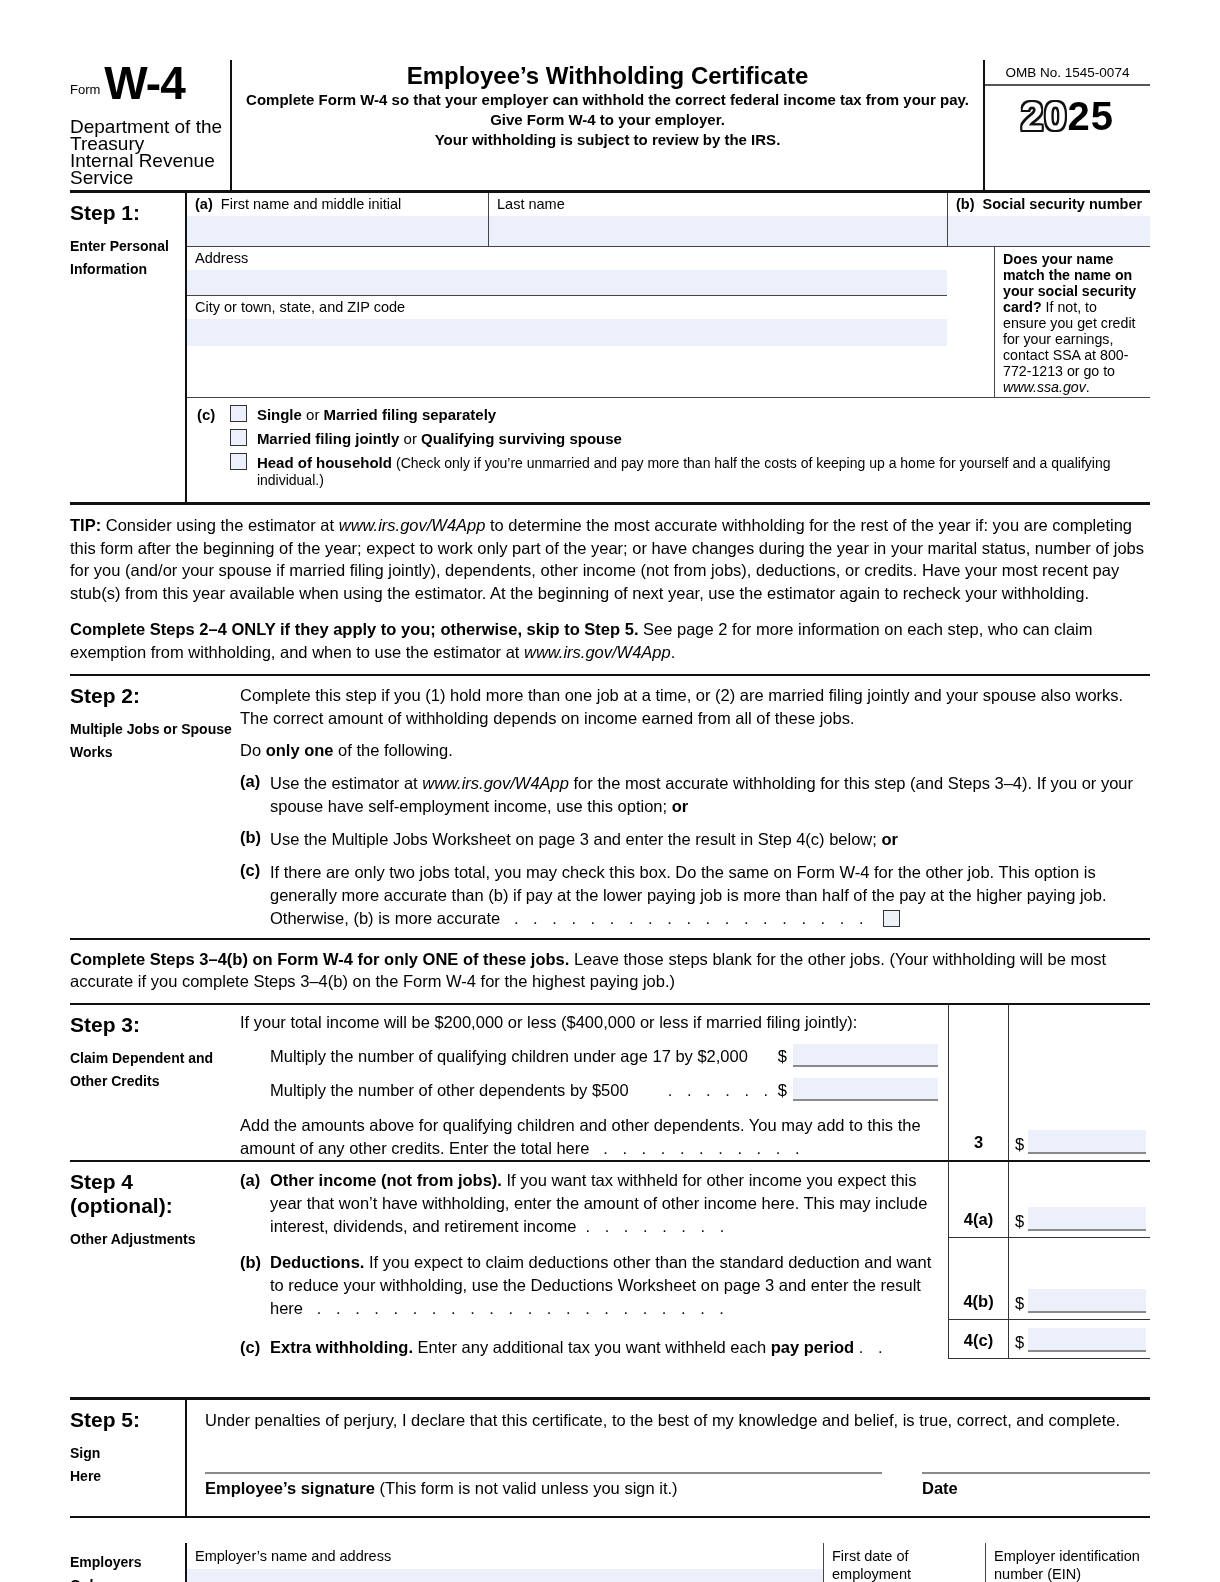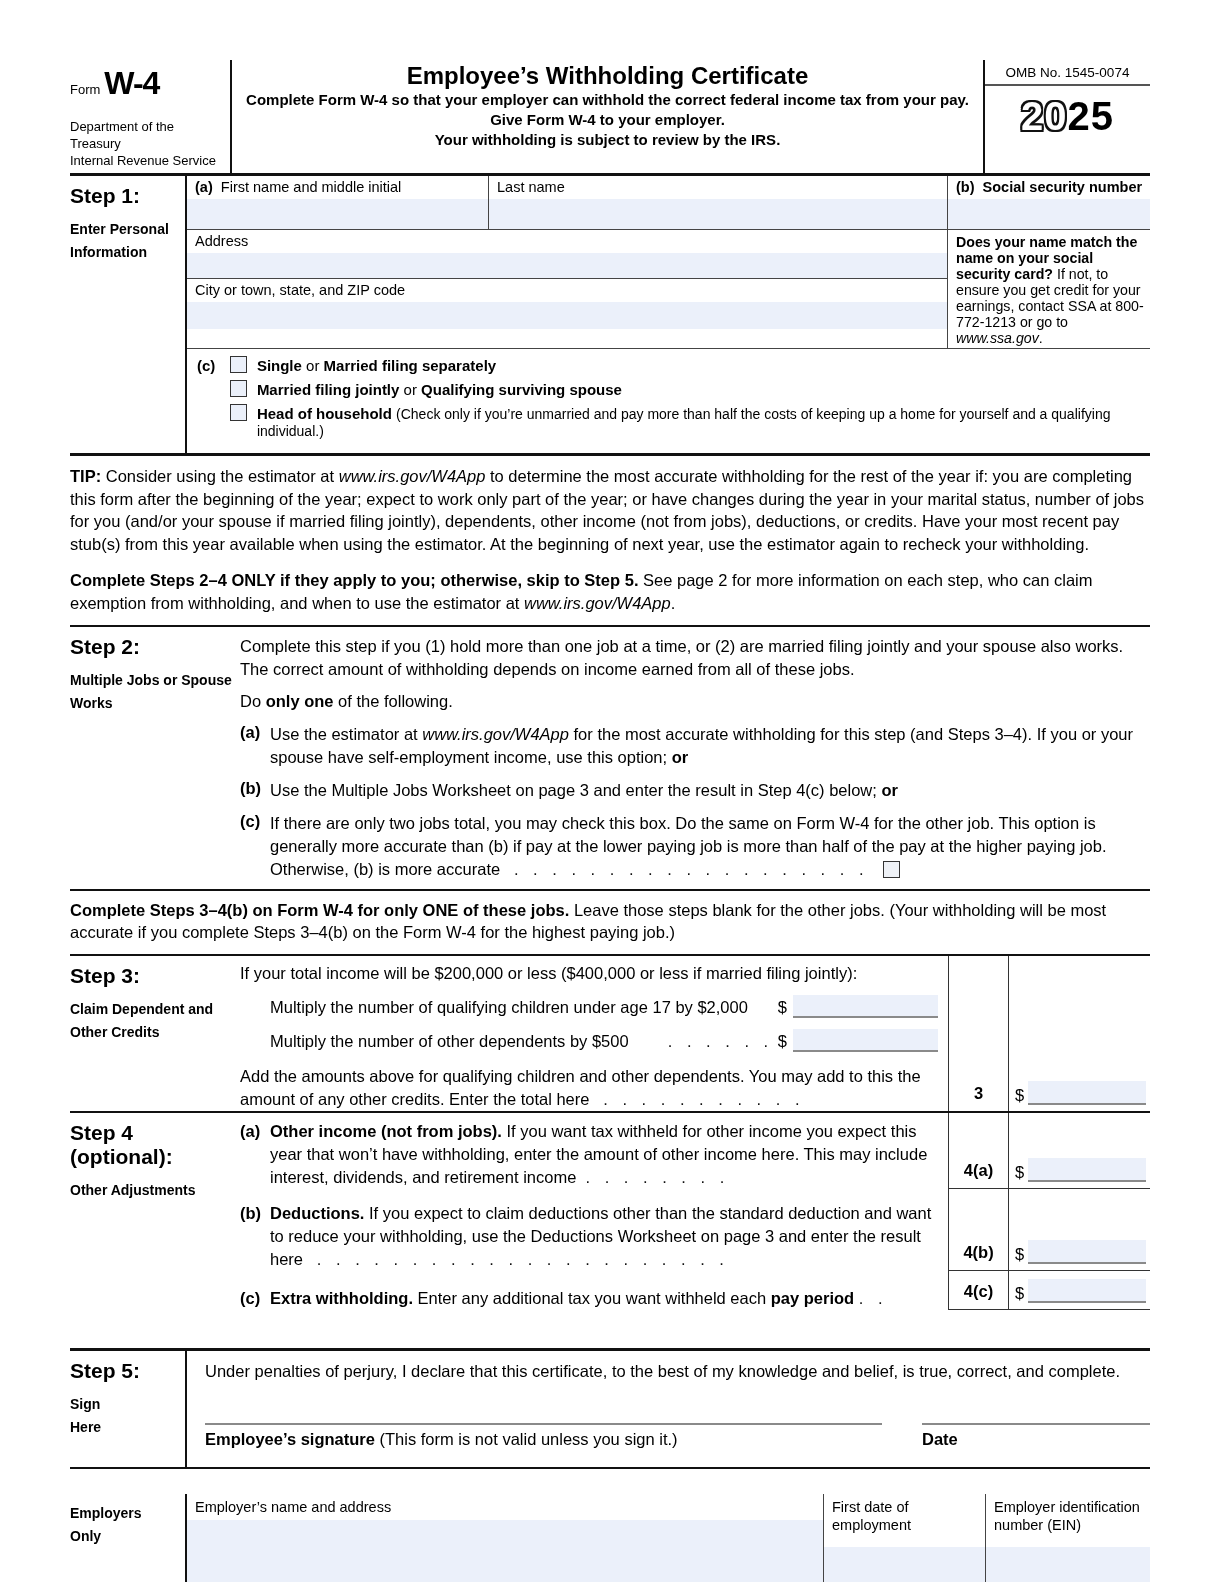--- a/index.html
+++ b/index.html
@@ -8,22 +8,22 @@
   .page { padding:60px 70px 0 70px; width:1220px; }
   .b { font-weight:bold; }
   .i { font-style:italic; }
   .dots { letter-spacing:5px; white-space:nowrap; color:#111; }
 
   
   .hdr { display:flex; border-bottom:3px solid #111; align-items:stretch; }
   .hdr-left { width:160px; padding:2px 6px 4px 0; }
   .form-line { display:flex; align-items:flex-end; }
   .form-word { font-size:13px; padding-bottom:7px; }
-  .form-num { font-size:32px; font-weight:800; letter-spacing:-1px; line-height:42px; padding-left:4px; }
-  .dept { font-size:13px; line-height:17px; margin-top:14px; }
+  .form-num { font-size:46px; font-weight:800; letter-spacing:-1px; line-height:42px; padding-left:4px; }
+  .dept { font-size:19px; line-height:17px; margin-top:14px; }
   .hdr-center { flex:1; border-left:2px solid #111; border-right:2px solid #111; text-align:center; padding:2px 10px 4px; }
   .title { font-size:24px; font-weight:bold; line-height:28px;text-align:center; }
   .subtitle { font-size:15px; font-weight:bold; line-height:20px; }
   .hdr-right { width:165px; text-align:center; }
   .omb { font-size:13.5px; padding:5px 2px 4px; border-bottom:2px solid #555; }
   .year { font-size:40px; line-height:44px; margin-top:8px; letter-spacing:1px; }
   .y-out { color:#fff; font-weight:bold;
     text-shadow:-2px -2px 0 #111,2px -2px 0 #111,-2px 2px 0 #111,2px 2px 0 #111,-2px 0 0 #111,2px 0 0 #111,0 -2px 0 #111,0 2px 0 #111; }
   .y-solid { font-weight:800; }
 
@@ -37,21 +37,21 @@
   .fill { background:#ebf0fa; }
   .row1 { display:flex; height:54px; border-bottom:1.5px solid #444; }
   .c-first { width:302px; border-right:1.5px solid #444; display:flex; flex-direction:column; }
   .c-last  { width:458px; display:flex; flex-direction:column; }
   .c-ssn   { flex:1; border-left:1.5px solid #444; display:flex; flex-direction:column; }
   .field-area { flex:1; margin-top:2px; }
   .rowmid { display:flex; border-bottom:1.5px solid #444; }
   .rowmid-left { width:760px; }
   .r-addr { height:49px; border-bottom:1.5px solid #444; display:flex; flex-direction:column; }
   .r-city { height:50px; display:flex; flex-direction:column; }
-  .ssa-box { flex:1; border-left:1.5px solid #444; padding:4px 6px 2px 8px; font-size:14.2px; line-height:16px; }
+  .ssa-box { flex:1; border-left:1.5px solid #444; padding:4px 6px 2px 8px; font-size:14.2px; line-height:16px;margin-left:47px; }
   .rowc { display:flex; padding:7px 0 8px; }
   .c-pfx { width:44px; font-weight:bold; font-size:15px; padding-left:10px; padding-top:1px; }
   .ckline { display:flex; align-items:flex-start; margin-bottom:6px; }
   .cb { width:17px; height:17px; border:1.5px solid #333; background:#ebf0fa; display:inline-block; flex:none; }
   .cktext { font-size:15px; padding-left:10px; padding-top:1px; }
   .ck-small { font-size:14px; }
 
   
   .para { font-size:16.5px; line-height:22.5px; }
   .tip { padding:9px 0 10px; }

